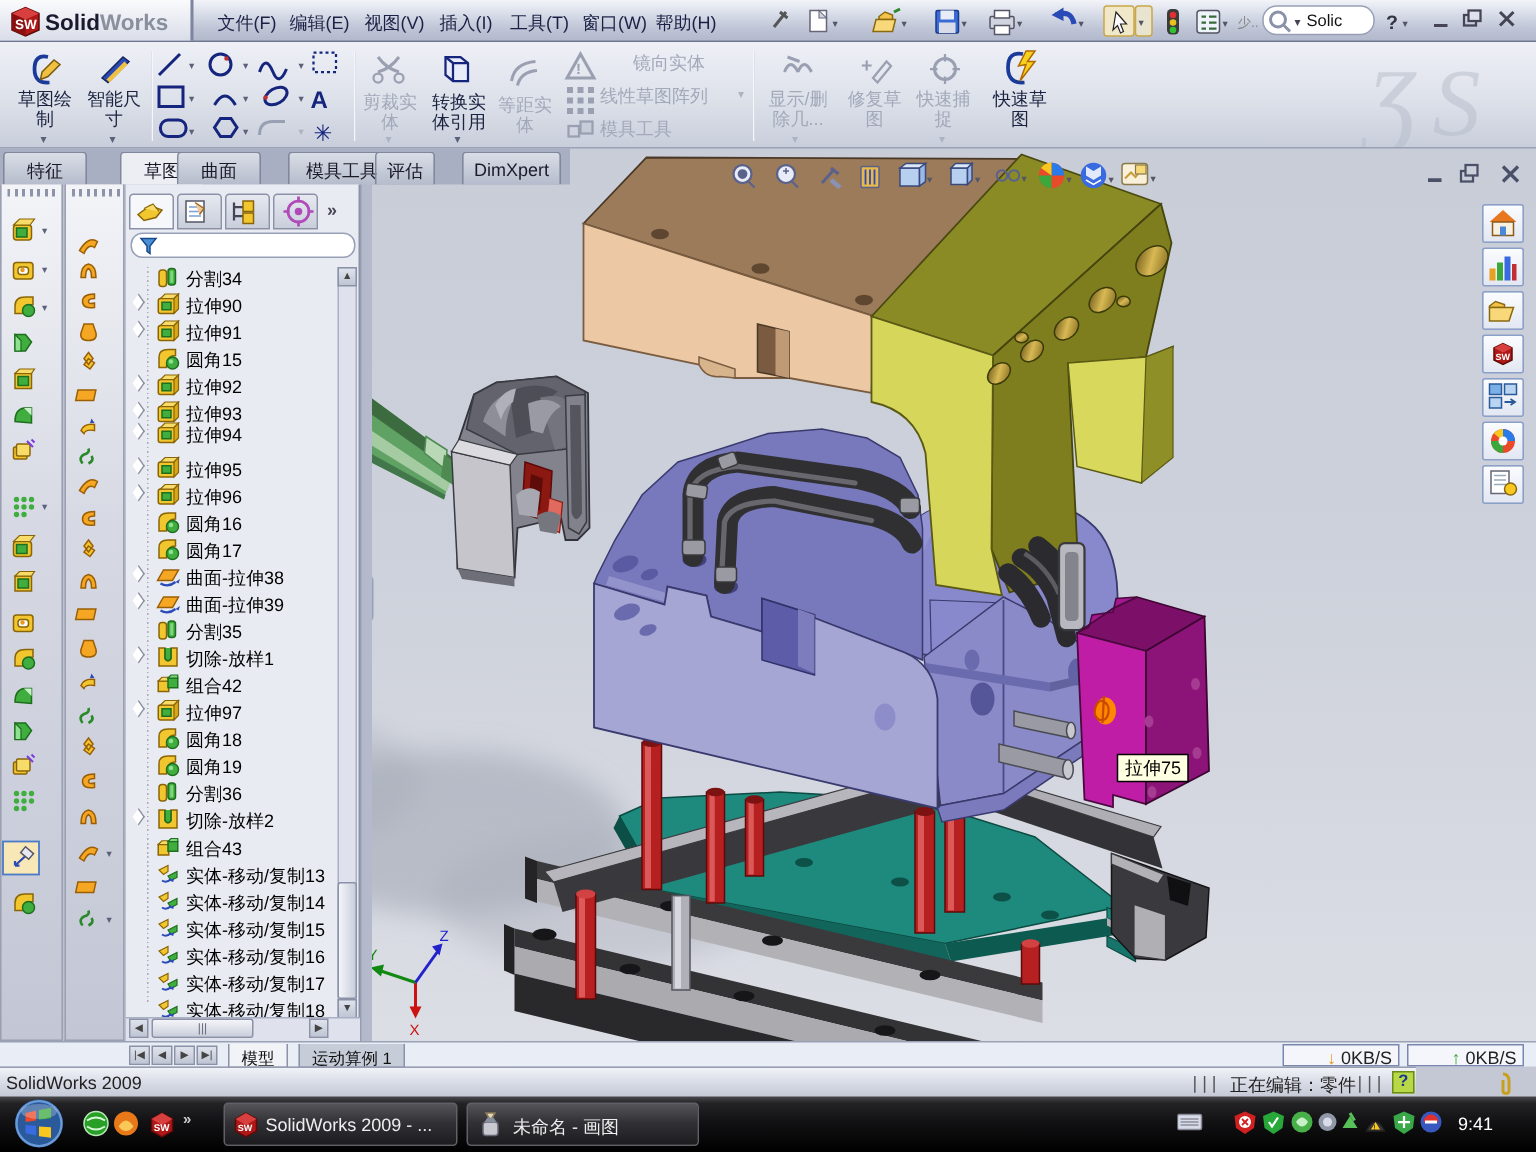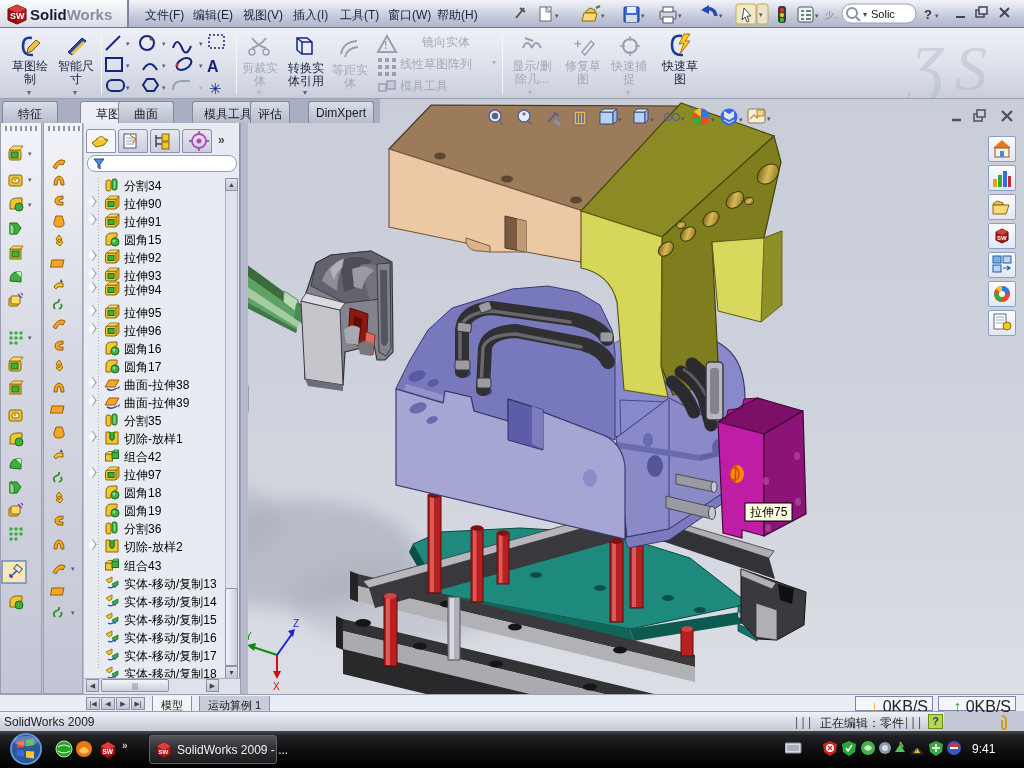--- a/index.html
+++ b/index.html
@@ -62,21 +62,21 @@
     border:1px solid #8ba0c8; border-radius:2px; }
 
   
   #mstrip { left:0; top:694px; width:1024px; height:17px; background:#e9edf5; border-top:1px solid #9ba1b5; }
   .mtab { position:absolute; top:1px; height:16px; font-size:11px; padding:2px 8px 0 8px; color:#111;
     background:#c7ccd9; border:1px solid #8b92a8; border-top:none; }
   .mtab.active { background:#f2f3f7; }
   .navb { position:absolute; top:2px; width:14px; height:13px; background:linear-gradient(#dfe3ec,#bfc5d4);
     border:1px solid #8b92a8; font-size:7px; color:#444; text-align:center; line-height:12px; }
   .kbs { position:absolute; top:1px; height:15px; width:78px; background:#f4f6fb; border:1px solid #7a88b0;
-    font-size:16px; color:#222; text-align:right; padding:1px 4px 0 0; }
+    font-size:12px; color:#222; text-align:right; padding:1px 4px 0 0; }
 
   
   #statusbar { left:0; top:711px; width:944px; height:20px;
     background:linear-gradient(#f0f2f7,#d4d8e3 60%,#c6cad7); border-top:1px solid #989eb2;
     font-size:12px; color:#222; }
 
   
   #taskbar { left:0; top:731px; width:1024px; height:37px;
     background:linear-gradient(#4a4a4e 0%, #232326 12%, #121214 45%, #000 100%); }
   .tbtn { position:absolute; top:4px; height:29px; border-radius:3px;
@@ -1097,27 +1097,35 @@
     <circle cx="30" cy="10" r="8" fill="#e87818"></circle>
     <path d="M25,12 q5,-8 10,0 q-5,6 -10,0" fill="#f8c858"></path>
     <g transform="translate(44,1)">
       <polygon points="3,6 10,2 17,6 17,14 10,18 3,14" fill="#b01818" stroke="#5e0a0a"></polygon>
       <polygon points="3,6 10,2 17,6 10,10" fill="#d84040"></polygon>
       <text x="4.5" y="14" font-size="6.5" fill="#fff" font-weight="bold">SW</text>
     </g>
     <text x="68" y="10" font-size="10" fill="#ccc" font-weight="bold">»</text>
   </svg>
 
-  <div class="tbtn" style="left:149px;width:128px">
+  <div class="tbtn" style="left:149px;width:156px">
     <svg class="abs" style="left:5px;top:5px" width="18" height="18" viewBox="0 0 18 18">
       <polygon points="2,5 9,1 16,5 16,13 9,17 2,13" fill="#b01818" stroke="#5e0a0a"></polygon>
       <polygon points="2,5 9,1 16,5 9,9" fill="#d84040"></polygon>
       <text x="3.5" y="13" font-size="6" fill="#fff" font-weight="bold">SW</text>
     </svg>
     <div class="abs" style="left:27px;top:7px;white-space:nowrap">SolidWorks 2009 - ...</div>
+  </div>
+  <div class="tbtn" style="left:311px;width:155px">
+    <svg class="abs" style="left:6px;top:4px" width="18" height="20" viewBox="0 0 18 20">
+      <path d="M6,2 l3,5 3,-5 z" fill="#e8d8b8" stroke="#8a7a5a"></path>
+      <rect x="4" y="8" width="10" height="9" rx="2" fill="#c8c8d0" stroke="#667"></rect>
+      <path d="M5,8 l2,-3 4,0 2,3" fill="#8890a0"></path>
+    </svg>
+    <div class="abs" style="left:30px;top:7px;white-space:nowrap">未命名 - 画图</div>
   </div>
 
   <svg class="abs" style="left:785px;top:9px" width="200" height="20" viewBox="0 0 200 20">
     <rect x="0" y="3" width="16" height="10" rx="1" fill="#d8dce8" stroke="#889"></rect>
     <path d="M2,6 h12 M2,8 h12 M2,10 h12" stroke="#667" stroke-width="0.8"></path>
     <g transform="translate(37,0)">
       <path d="M8,1 L15,4 L14,12 L8,16 L2,12 L1,4 Z" fill="#d02020"></path>
       <circle cx="8" cy="8" r="4" fill="#fff"></circle>
         <path d="M6,6 l4,4 m0,-4 l-4,4" stroke="#d02020" stroke-width="1.2"></path>
     </g>

